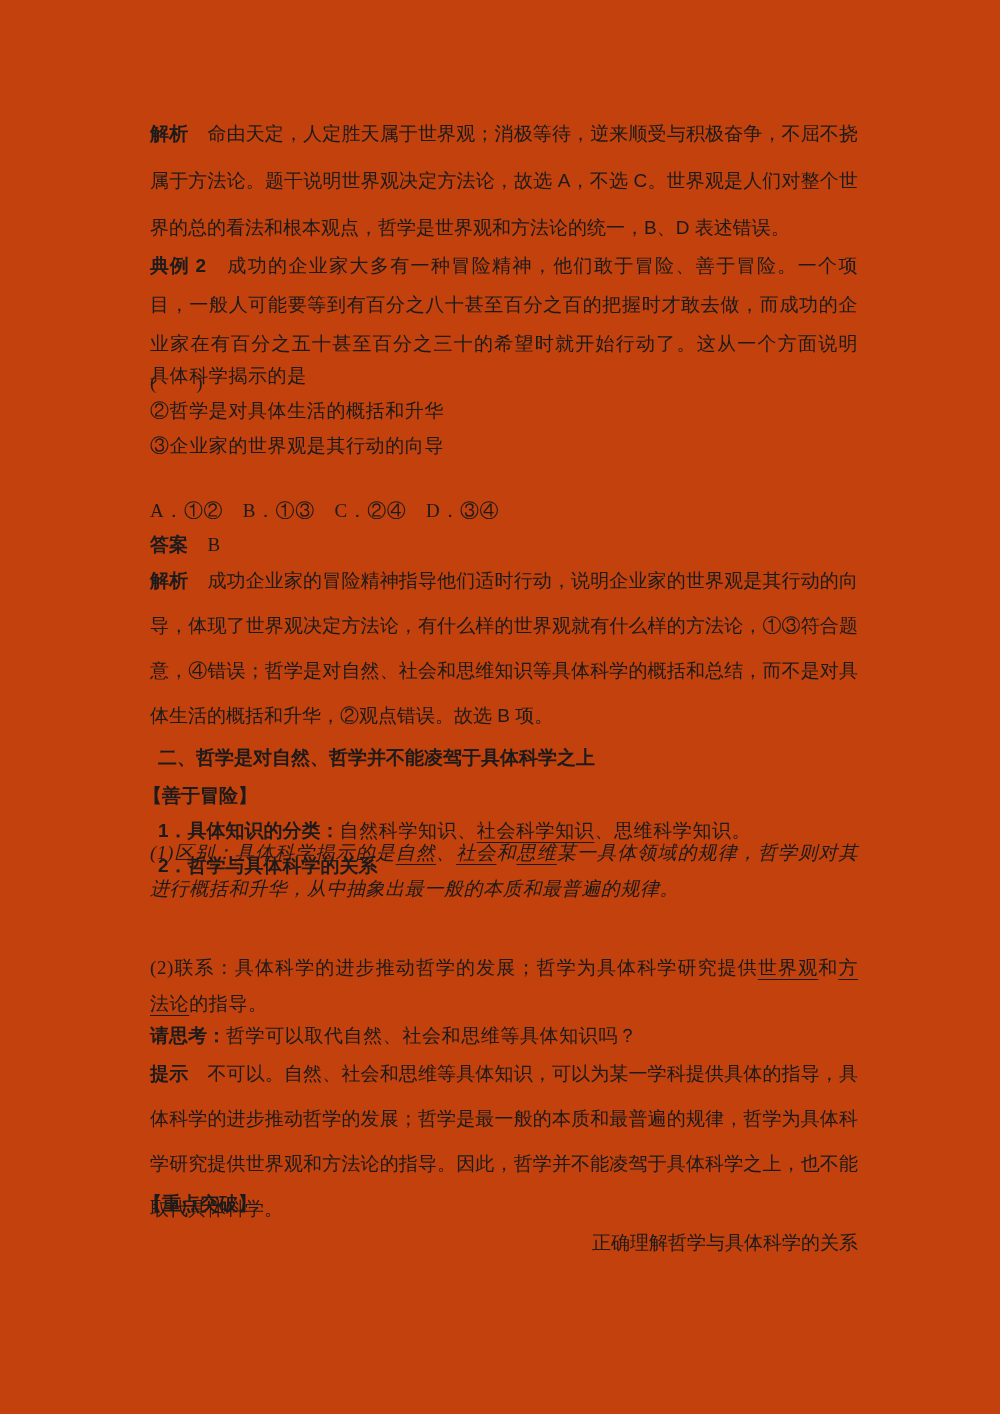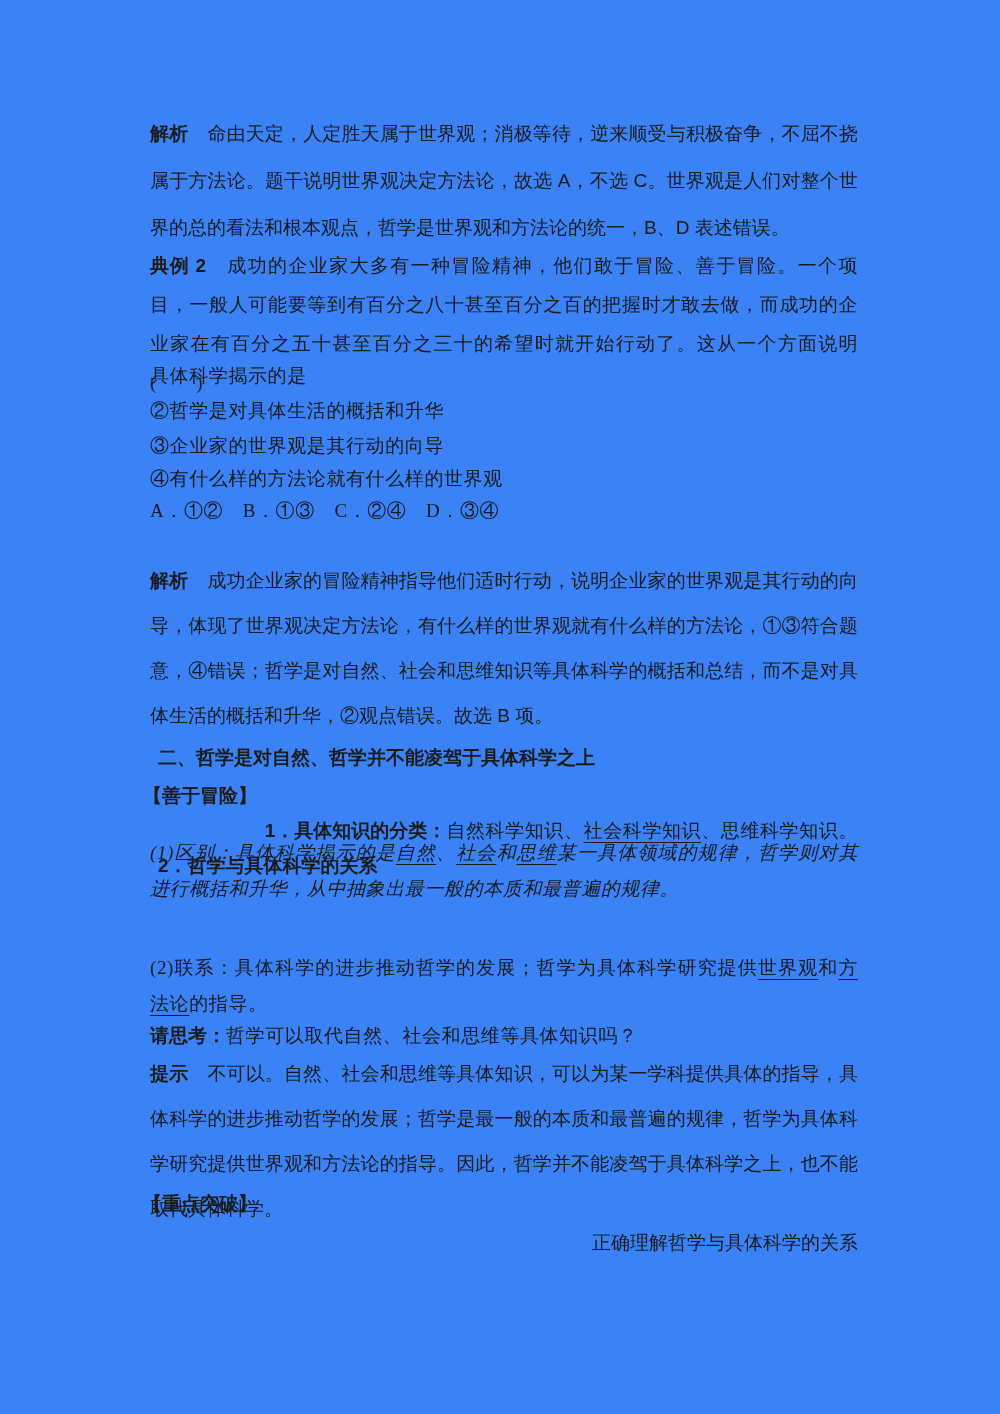--- a/index.html
+++ b/index.html
@@ -6,21 +6,21 @@
     margin: 0;
     padding: 0;
     background: #e8e8e8;
     font-family: "Liberation Sans", sans-serif;
   }
   .page {
     position: relative;
     width: 1000px;
     height: 1414px;
     margin: 0 auto;
-    background: #3b82f6;
+    background: #c2410c;
     color: #1b1b1b;
     overflow: hidden;
   }
   .doc {
     position: absolute;
     left: 150px;
     top: 0;
     width: 708px;
     height: 100%;
   }
@@ -54,26 +54,26 @@
 </head>
 <body>
 
 <div class="page">
   <div class="doc">
       <div class="para sans lh47" style="top: 110px;"><span class="bold">解析</span><span>　命由天定，人定胜天属于世界观；消极等待，逆来顺受与积极奋争，不屈不挠属于方法论。题干说明世界观决定方法论，故选 A，不选 C。世界观是人们对整个世界的总的看法和根本观点，哲学是世界观和方法论的统一，B、D 表述错误。</span></div>
       <div class="para serif lh39" style="top: 246px;"><span class="bold seg-sans">典例 2</span><span>　成功的企业家大多有一种冒险精神，他们敢于冒险、善于冒险。一个项目，一般人可能要等到有百分之八十甚至百分之百的把握时才敢去做，而成功的企业家在有百分之五十甚至百分之三十的希望时就开始行动了。这从一个方面说明(　　)</span></div>
       <div class="para serif lh27" style="top: 362px;"><span>具体科学揭示的是</span></div>
       <div class="para serif lh27" style="top: 397px;"><span>②哲学是对具体生活的概括和升华</span></div>
       <div class="para serif lh27" style="top: 432px;"><span>③企业家的世界观是其行动的向导</span></div>
-      <div class="para serif lh27" style="top: 465px;"><span>④有什么样的方法论就有什么样的世界观</span></div>
       <div class="para serif lh27" style="top: 497px;"><span>A．①②　B．①③　C．②④　D．③④</span></div>
+      <div class="para sans lh27" style="top: 531px;"><span class="bold">答案</span><span class="seg-serif">　B</span></div>
       <div class="para sans lh45" style="top: 558px;"><span class="bold">解析</span><span>　成功企业家的冒险精神指导他们适时行动，说明企业家的世界观是其行动的向导，体现了世界观决定方法论，有什么样的世界观就有什么样的方法论，①③符合题意，④错误；哲学是对自然、社会和思维知识等具体科学的概括和总结，而不是对具体生活的概括和升华，②观点错误。故选 B 项。</span></div>
       <div class="para sans lh27 indent-sm" style="top: 744px;"><span class="bold">二、哲学是对自然、哲学并不能凌驾于具体科学之上</span></div>
       <div class="para sans lh27 hang" style="top: 782px;"><span class="bold">【善于冒险】</span></div>
-      <div class="para sans lh27 indent-sm" style="top: 817px; text-align: right;"><span class="bold">1．具体知识的分类：</span><span class="seg-serif">自然科学知识、</span><span class="u seg-serif">社会科学知识</span><span class="seg-serif">、思维科学知识。</span></div>
+      <div class="para sans lh27 indent-sm" style="top: 817px;"><span class="bold">1．具体知识的分类：</span><span class="seg-serif">自然科学知识、</span><span class="u seg-serif">社会科学知识</span><span class="seg-serif">、思维科学知识。</span></div>
       <div class="para sans lh27 indent-sm" style="top: 852px;"><span class="bold">2．哲学与具体科学的关系</span></div>
       <div class="para serif lh36" style="top: 835px; font-style: italic;"><span>(1)区别：具体科学揭示的是</span><span class="u">自然</span><span>、</span><span class="u">社会</span><span>和</span><span class="u">思维</span><span>某一具体领域的规律，哲学则对其进行概括和升华，从中抽象出最一般的本质和最普遍的规律。</span></div>
       <div class="para serif lh36" style="top: 950px;"><span>(2)联系：具体科学的进步推动哲学的发展；哲学为具体科学研究提供</span><span class="u">世界观</span><span>和</span><span class="u">方法论</span><span>的指导。</span></div>
       <div class="para sans lh27" style="top: 1022px;"><span class="bold seg-sans">请思考：</span><span class="seg-serif">哲学可以取代自然、社会和思维等具体知识吗？</span></div>
       <div class="para sans lh45" style="top: 1051px;"><span class="bold">提示</span><span>　不可以。自然、社会和思维等具体知识，可以为某一学科提供具体的指导，具体科学的进步推动哲学的发展；哲学是最一般的本质和最普遍的规律，哲学为具体科学研究提供世界观和方法论的指导。因此，哲学并不能凌驾于具体科学之上，也不能取代具体科学。</span></div>
       <div class="para sans lh27 hang" style="top: 1190px;"><span class="bold">【重点突破】</span></div>
       <div class="para sans lh27 indent-sm" style="top: 1229px;"><span>正确理解哲学与具体科学的关系</span></div>
     </div>
 </div>
 

